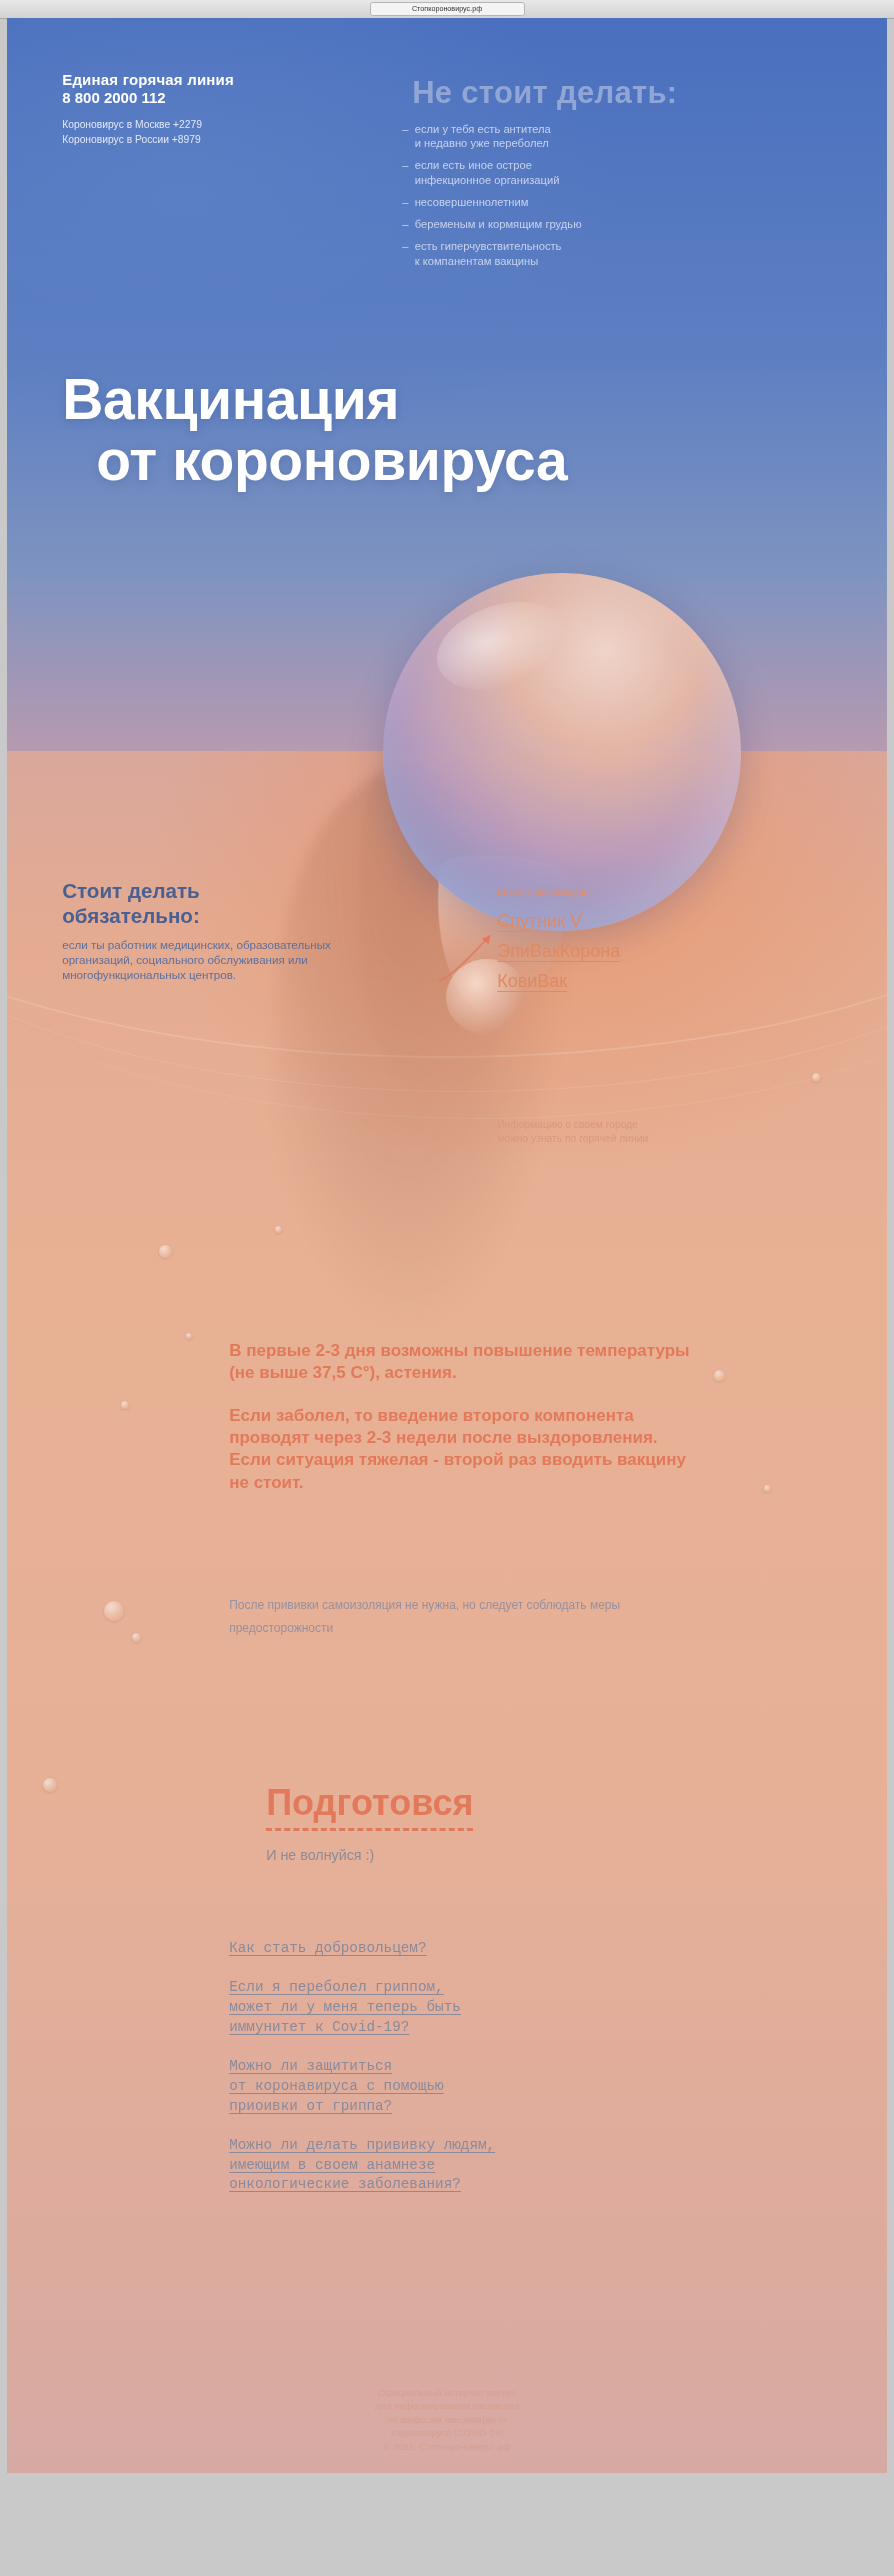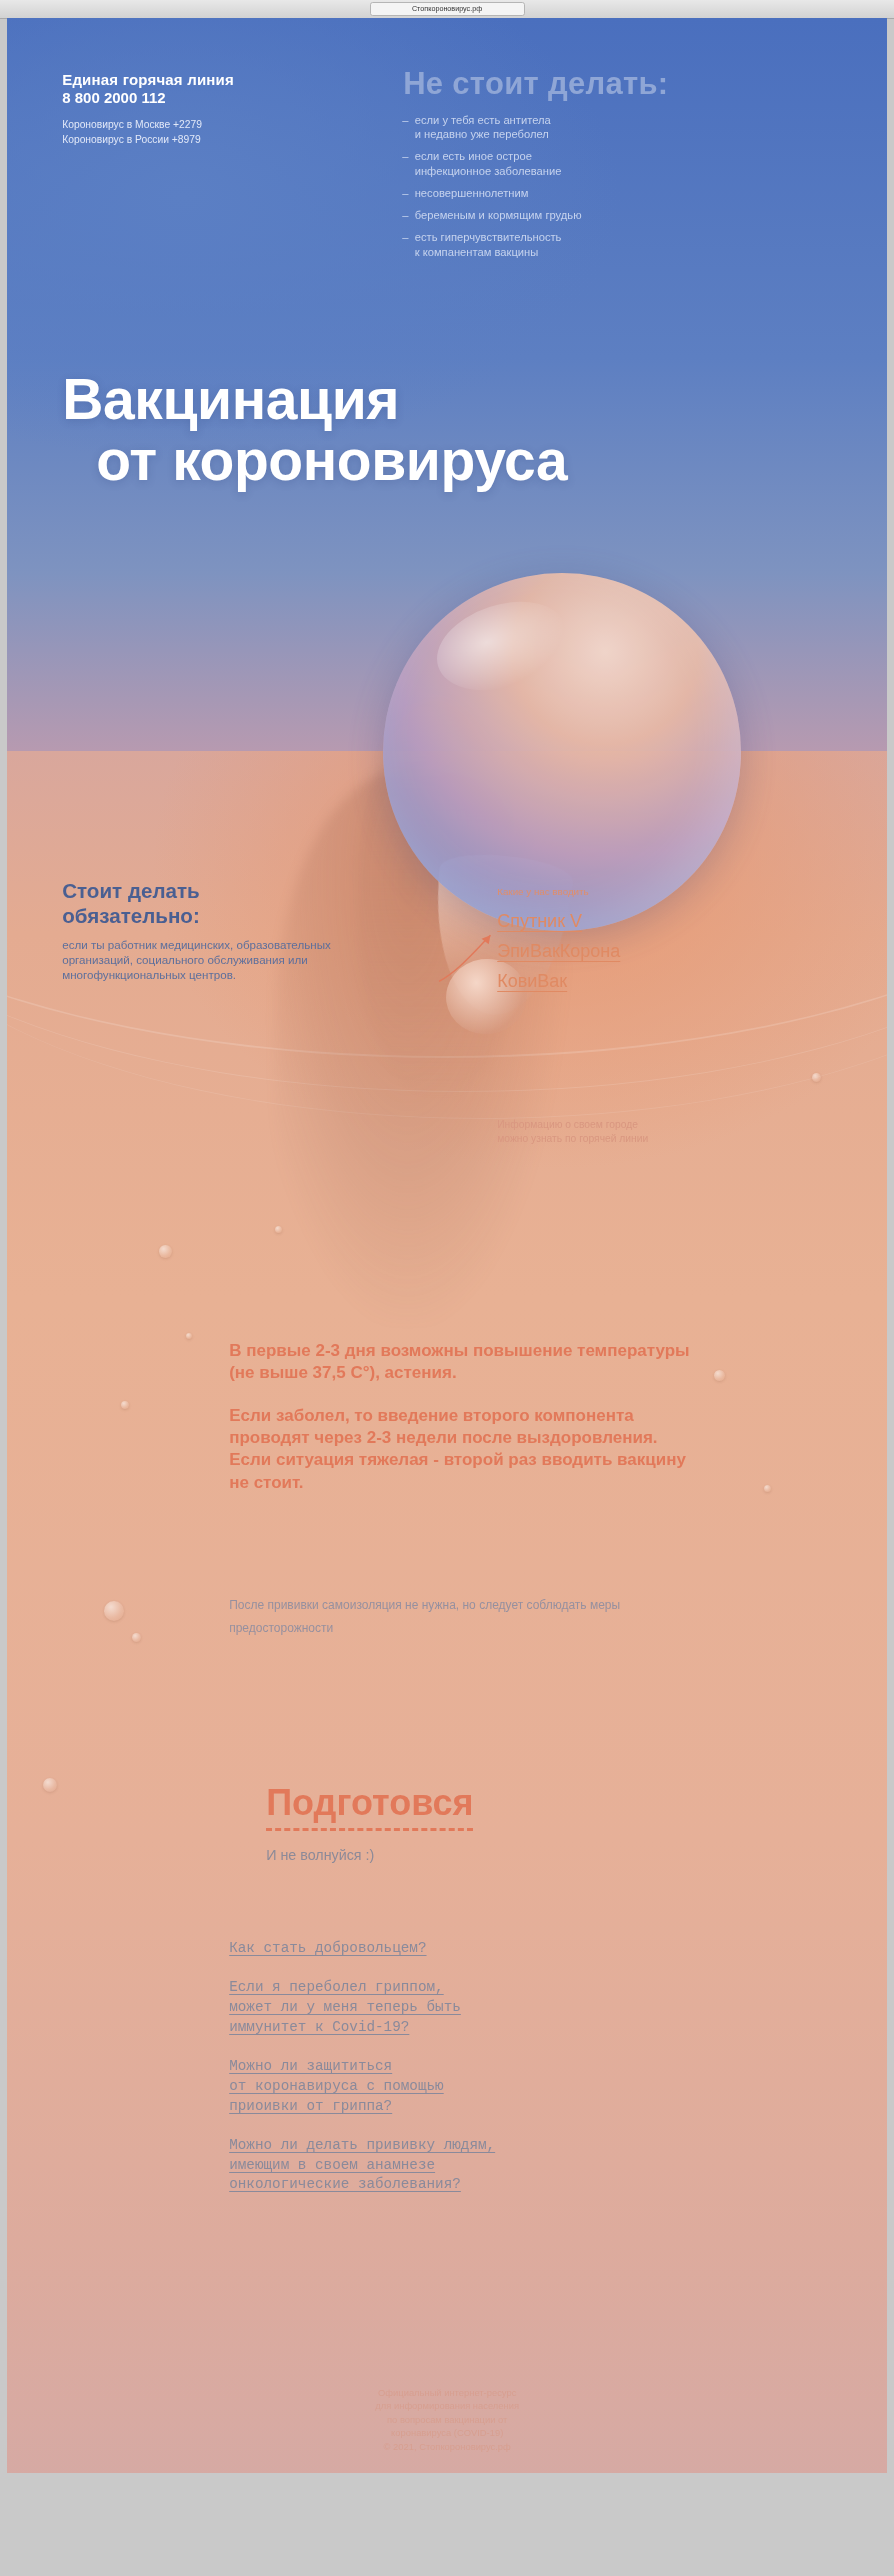--- a/index.html
+++ b/index.html
@@ -138,21 +138,21 @@
   }
 
   
   .dont {
     position: absolute;
     left: 395px;
     top: 47px;
     width: 429px;
   }
   .dont h2 {
-    margin: 1px;
+    margin: 10px;
     font-size: 31px;
     line-height: 36px;
     font-weight: bold;
     color: #8fa6d6;
     letter-spacing: 0.3px;
   }
   .dont ul {
     margin: 10.7px 0 0 0;
     padding: 0;
     list-style: none;
@@ -440,21 +440,21 @@
       <div>Короновирус в России +8979</div>
     </div>
   </div>
 
   <div class="dont">
     <h2>Не стоит делать:</h2>
     <ul>
       <li style="white-space:pre-line">если у тебя есть антитела
 и недавно уже переболел</li>
       <li style="white-space:pre-line">если есть иное острое
-инфекционное заболевание</li>
+инфекционное организаций</li>
       <li style="white-space:pre-line">несовершеннолетним</li>
       <li style="white-space:pre-line">беременым и кормящим грудью</li>
       <li style="white-space:pre-line">есть гиперчувствительность
 к компанентам вакцины</li>
     </ul>
   </div>
 
   <div class="maintitle">
     <span>Вакцинация</span>
     <span class="ln2">от короновируса</span>
@@ -474,21 +474,21 @@
     </h3>
     <p>если ты работник медицинских, образовательных организаций, социального обслуживания или многофункциональных центров.</p>
   </div>
 
   <svg class="arrow-up" viewBox="0 0 70 62">
     <path d="M4 58 C 26 46, 44 24, 62 6" stroke="#e2795a" stroke-width="1.6" fill="none"></path>
     <path d="M62 6 L 52 10 L 60 16 Z" fill="#e2795a"></path>
   </svg>
 
   <div class="vaccines">
-    <div class="cap">Какие у нас вводить</div>
+    <div class="cap">Какие у нас вакцины</div>
     <a>Спутник V</a>
     <a>ЭпиВакКорона</a>
     <a>КовиВак</a>
   </div>
 
 
   <div class="cityinfo">
     <div>Информацию о своем городе</div>
     <div>можно узнать по горячей линии</div>
   </div>

